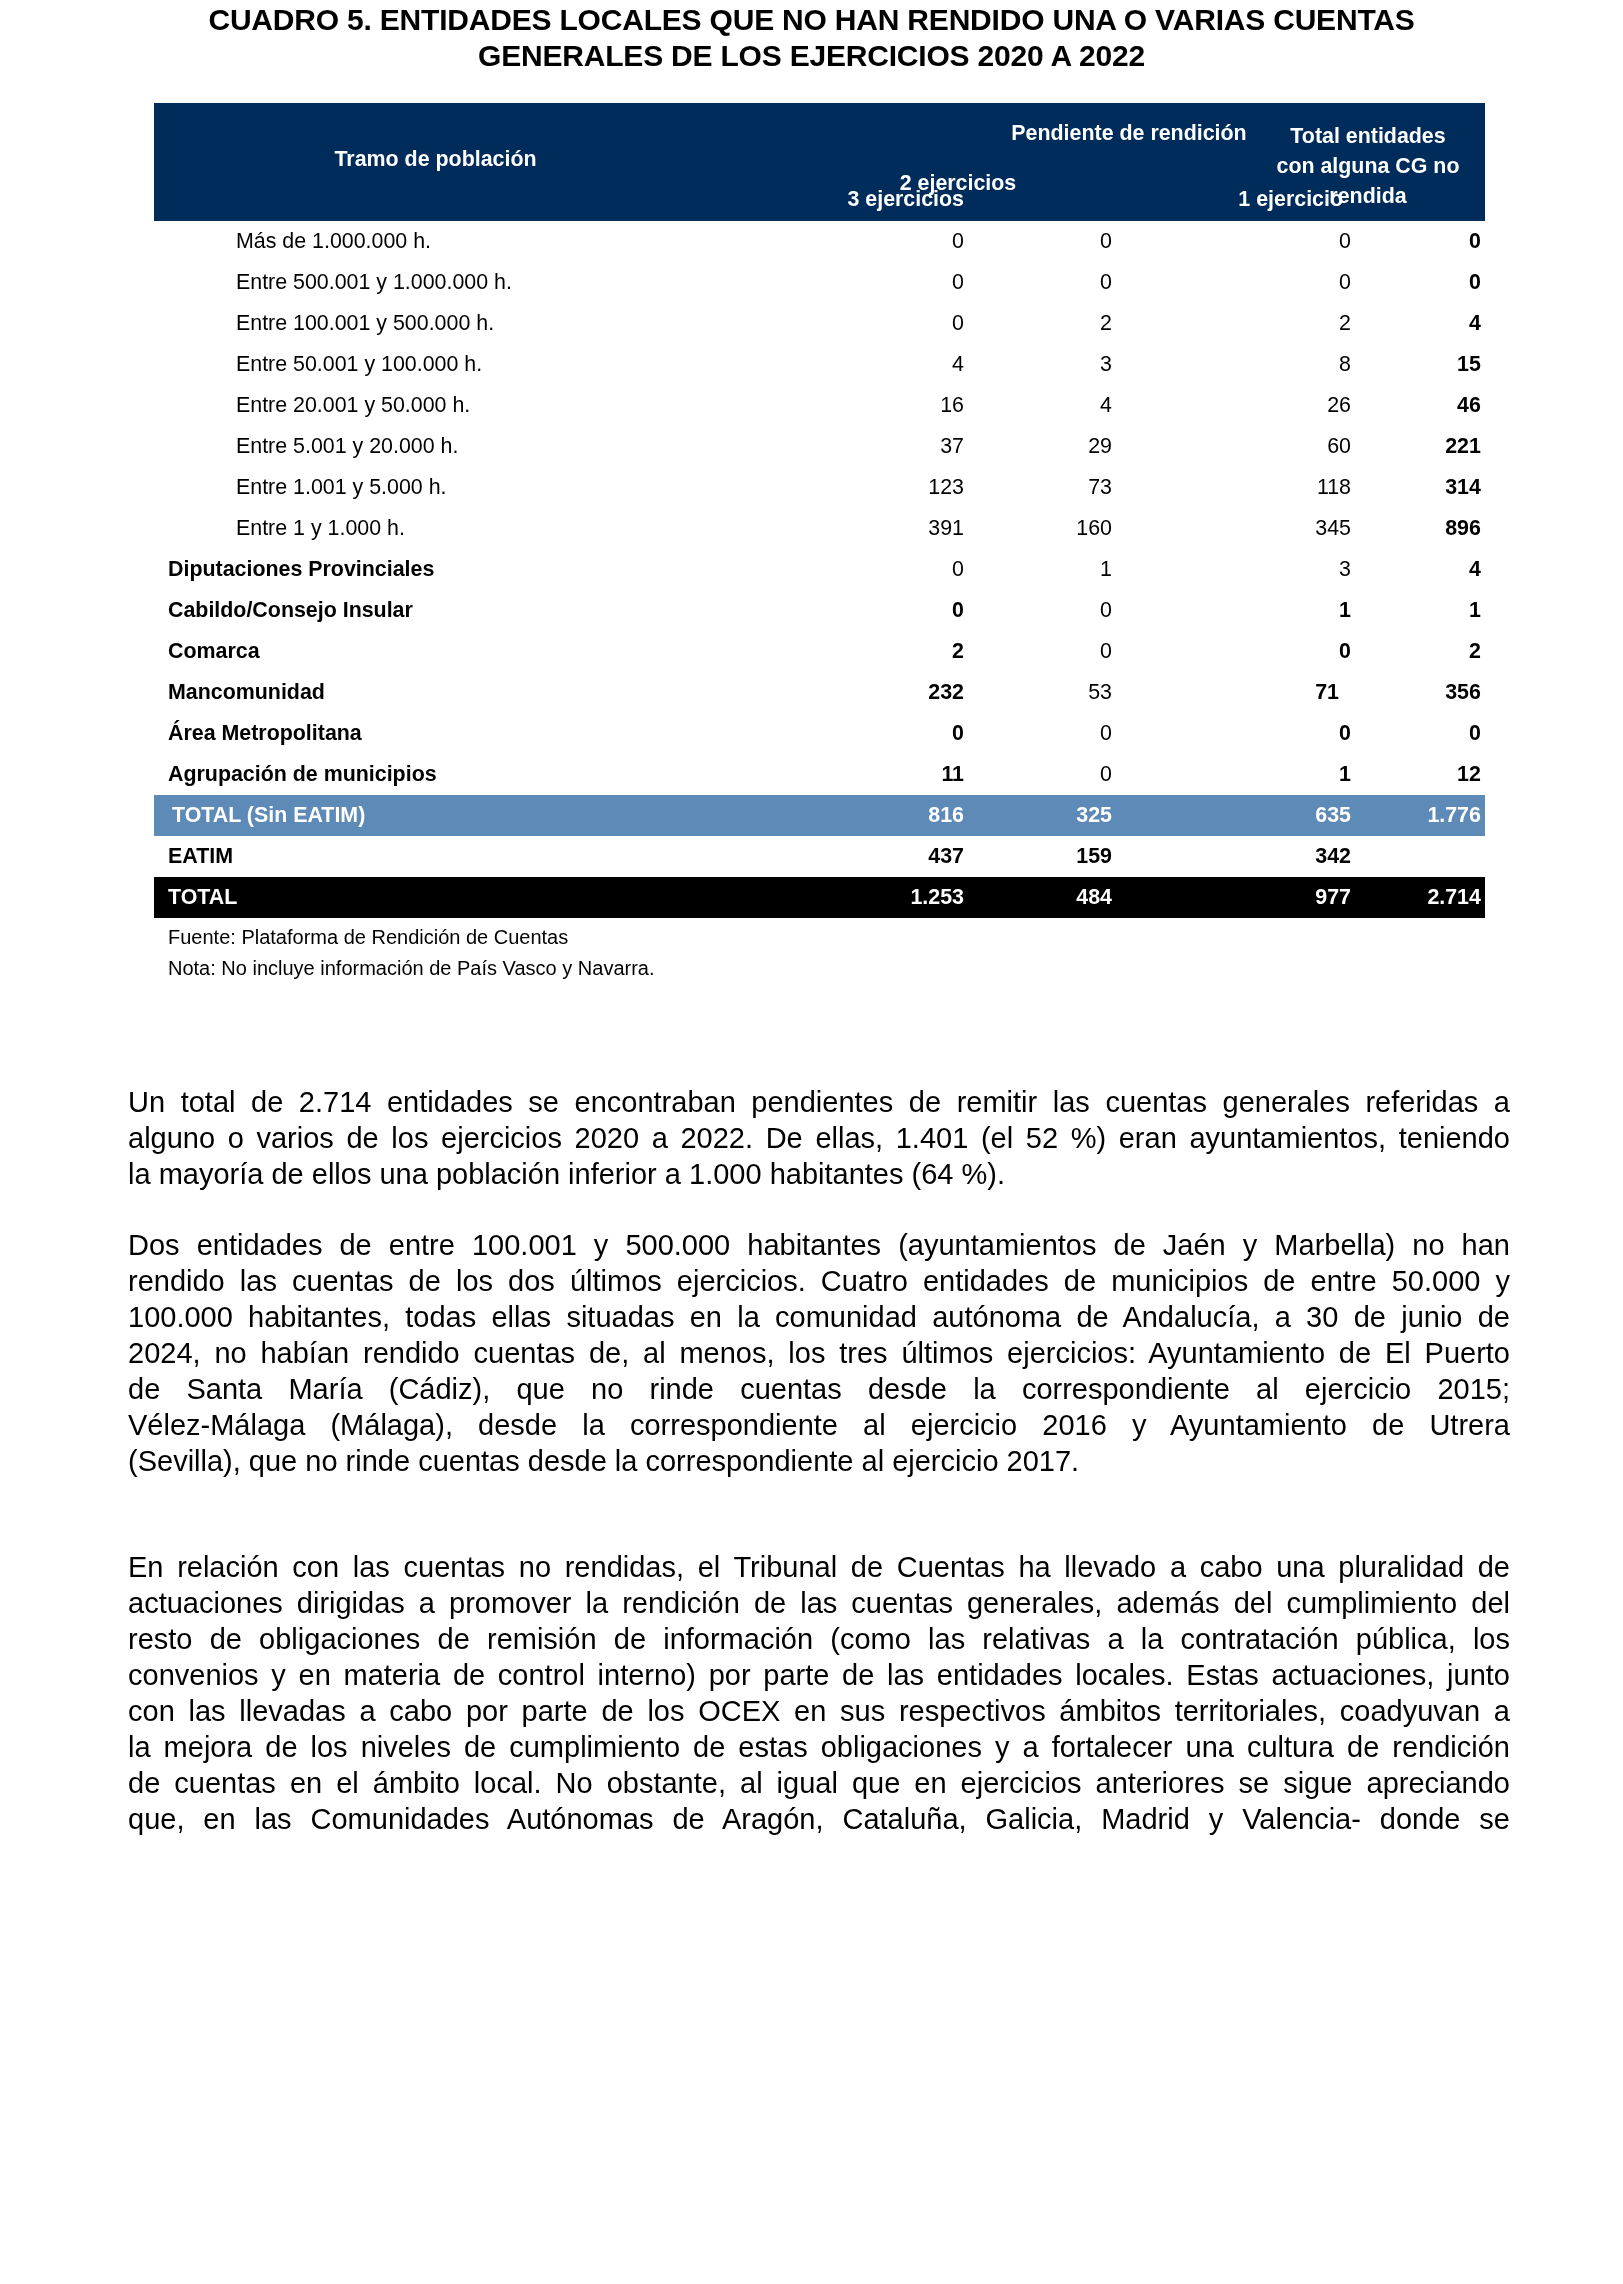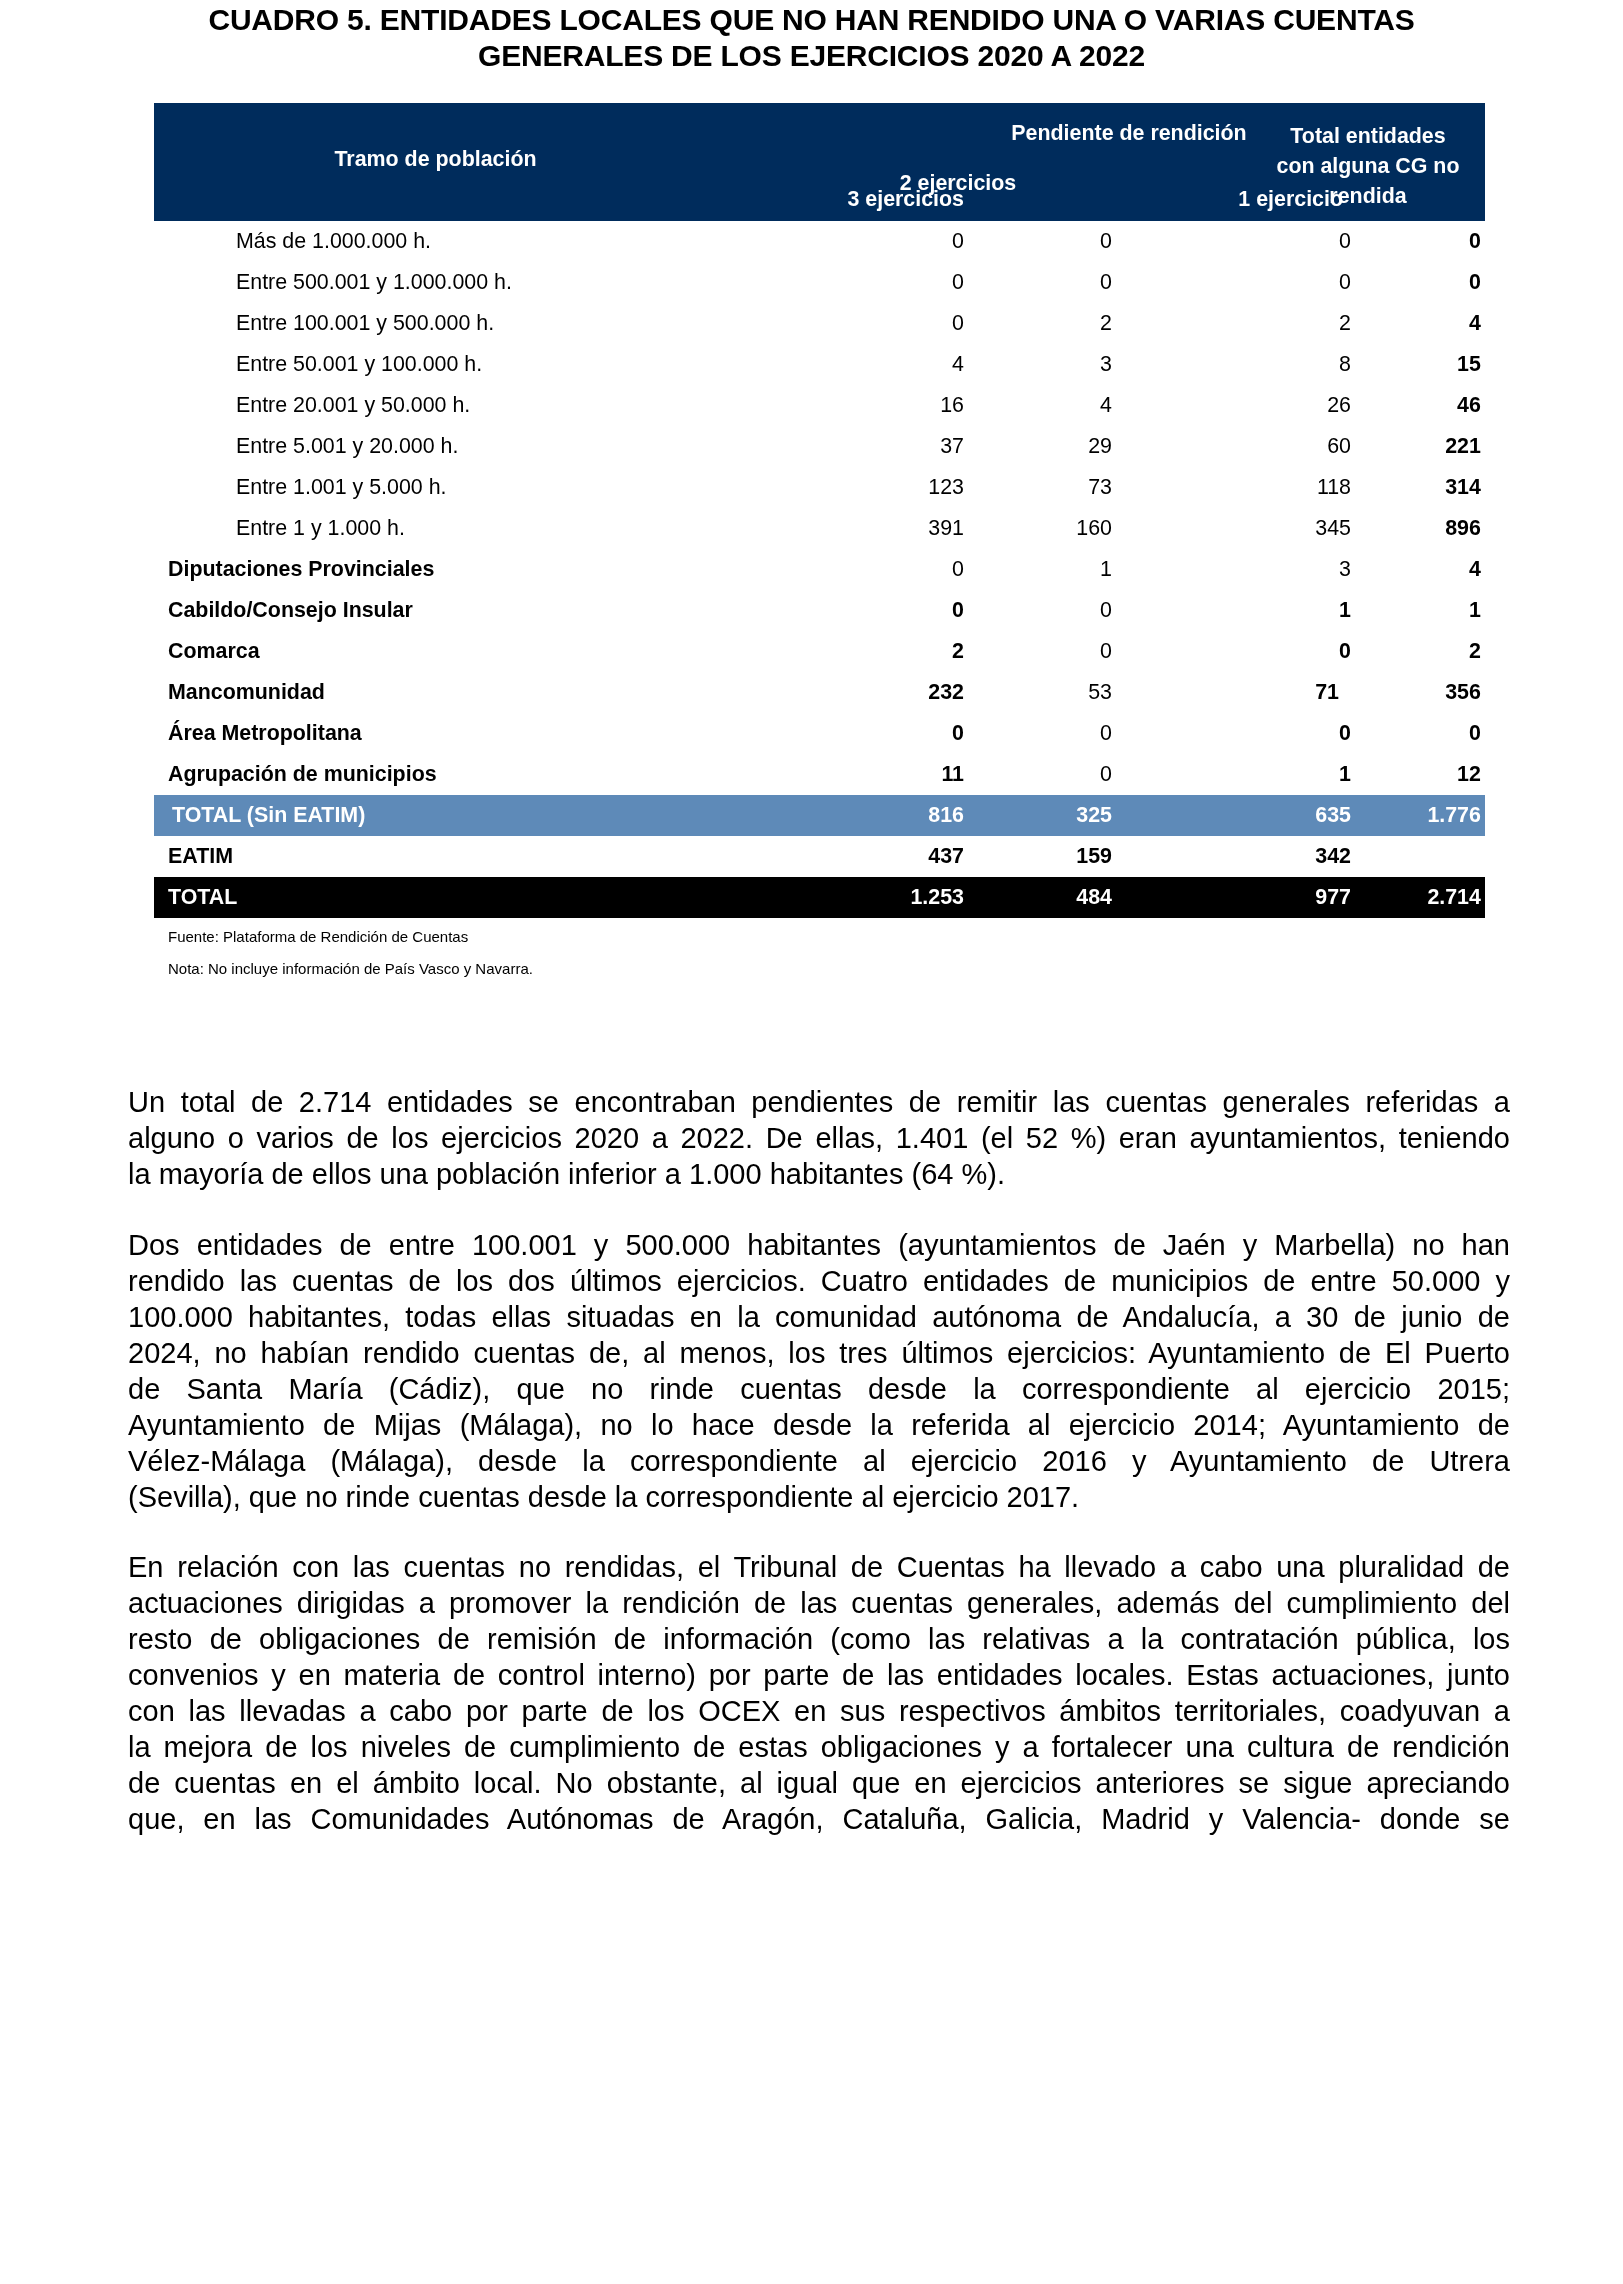--- a/index.html
+++ b/index.html
@@ -22,21 +22,21 @@
   .row { position: relative; height: 41px; font-size: 21.4px; line-height: 41px; }
   .row .lbl { position: absolute; left: 14px; top: 0; }
   .row.sub .lbl { left: 82px; }
   .row.bold .lbl { font-weight: bold; }
   .row .v { position: absolute; top: 0; text-align: right; }
   .row.bold .v { font-weight: bold; }
   .row.total-sin { background: #5e8ab8; color: #fff; font-weight: bold; }
   .row.total-sin .lbl { left: 18px; }
   .row.total-all { background: #000000; color: #fff; font-weight: bold; }
 
-  .note { font-size: 15px; line-height: 38px; padding-left: 14px; }
+  .note { font-size: 20px; line-height: 38px; padding-left: 14px; }
 
   .body { position: absolute; left: 128px; width: 1382px; font-size: 29px; line-height: 36px; text-align: justify; }
   .p1 { top: 1084px; }
   .p2 { top: 1227px; }
   .p3 { top: 1549px; }
   .body .ln { display: block; text-align: justify; text-align-last: justify; white-space: nowrap; }
   .body .ln.last { text-align-last: left; }
 </style>
 </head>
 <body>
@@ -191,21 +191,20 @@
     <span class="ln">Un total de 2.714 entidades se encontraban pendientes de remitir las cuentas generales referidas a</span>
     <span class="ln">alguno o varios de los ejercicios 2020 a 2022. De ellas, 1.401 (el 52 %) eran ayuntamientos, teniendo</span>
     <span class="ln last">la mayoría de ellos una población inferior a 1.000 habitantes (64 %).</span>
   </div>
 <div class="body p2">
     <span class="ln">Dos entidades de entre 100.001 y 500.000 habitantes (ayuntamientos de Jaén y Marbella) no han</span>
     <span class="ln">rendido las cuentas de los dos últimos ejercicios. Cuatro entidades de municipios de entre  50.000 y</span>
     <span class="ln">100.000 habitantes, todas ellas situadas en la comunidad autónoma de Andalucía, a 30 de junio de</span>
     <span class="ln">2024, no habían rendido cuentas de, al menos, los tres últimos ejercicios: Ayuntamiento de El Puerto</span>
     <span class="ln">de Santa María (Cádiz), que no rinde cuentas desde la correspondiente al ejercicio 2015;</span>
-    <span class="ln">Ayuntamiento de Mijas (Málaga), no lo hace desde la referida al ejercicio 2014; Ayuntamiento de</span>
     <span class="ln">Vélez-Málaga (Málaga), desde la correspondiente al ejercicio 2016 y Ayuntamiento de Utrera</span>
     <span class="ln last">(Sevilla), que no rinde cuentas desde la correspondiente al ejercicio 2017.</span>
   </div>
 <div class="body p3">
     <span class="ln">En relación con las cuentas no rendidas, el Tribunal de Cuentas ha llevado a cabo una pluralidad de</span>
     <span class="ln">actuaciones dirigidas a promover la rendición de las cuentas generales, además del cumplimiento del</span>
     <span class="ln">resto de obligaciones de remisión de información (como las relativas a la contratación pública, los</span>
     <span class="ln">convenios y en materia de control interno) por parte de las entidades locales. Estas actuaciones, junto</span>
     <span class="ln">con las llevadas a cabo por parte de los OCEX en sus respectivos ámbitos territoriales, coadyuvan a</span>
     <span class="ln">la mejora de los niveles de cumplimiento de estas obligaciones y a fortalecer una cultura de rendición</span>

